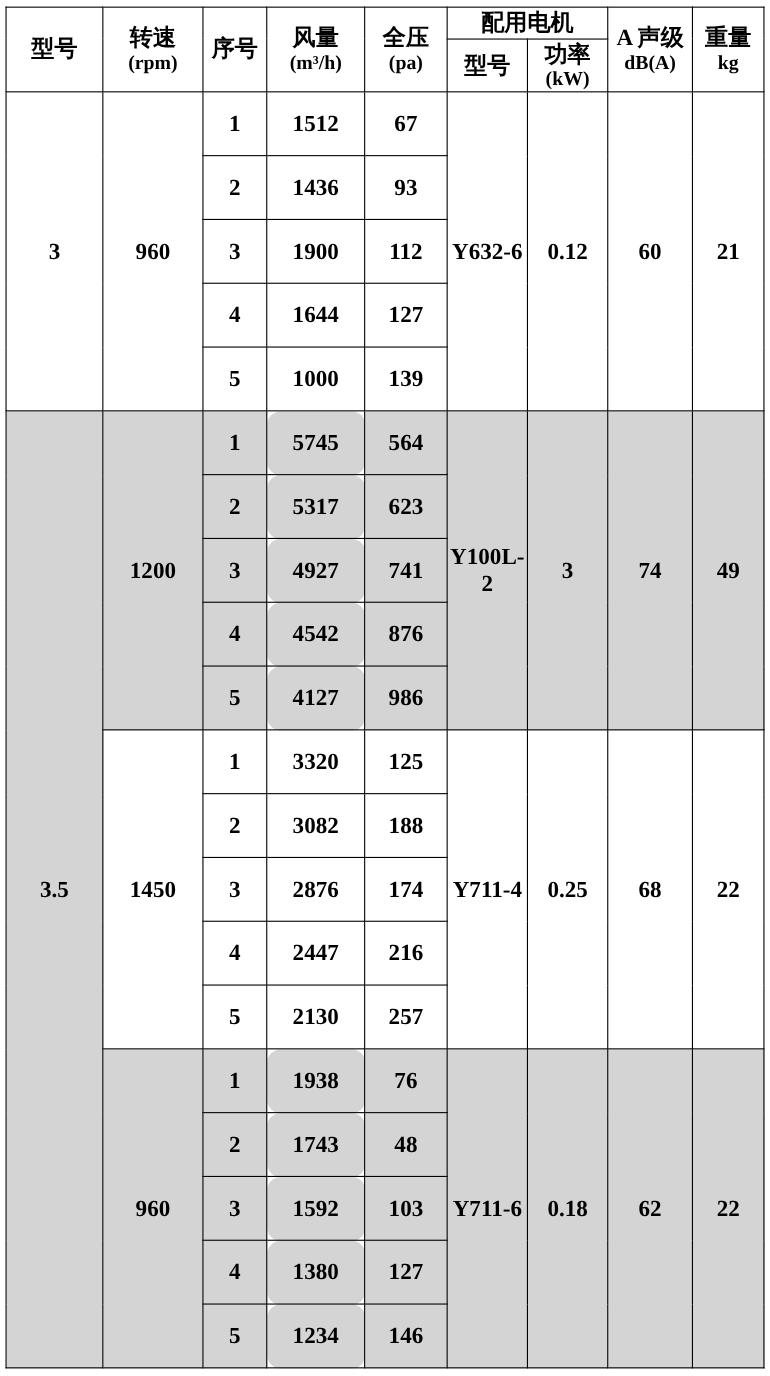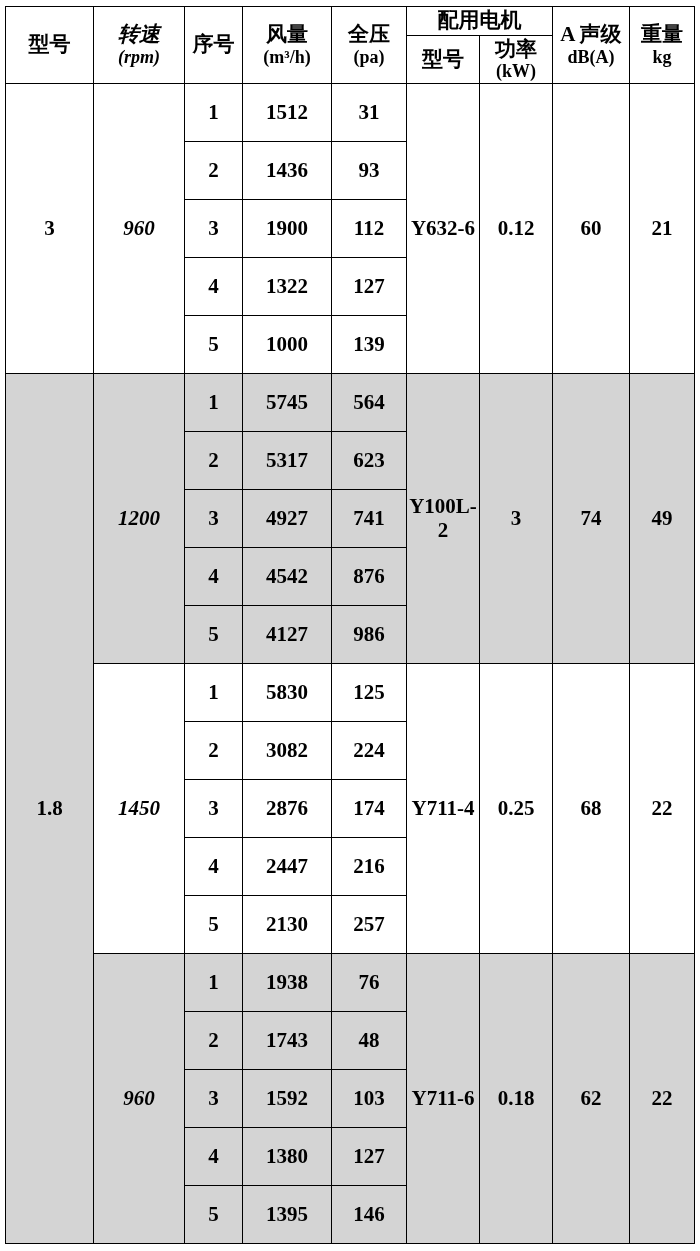--- a/index.html
+++ b/index.html
@@ -42,23 +42,23 @@
   .unit {
     display: block;
     font-size: 18px;
     font-weight: bold;
   }
   .hdr-title {
     display: block;
   }
   
   .c-model    { width: 85px; }
-  .c-speed    { width: 88px; font-style: italic; }
+  .c-speed    { width: 88px; }
   .c-seq      { width: 55px; margin-top: 35px; }
-  .c-flow     { width: 86px; }
+  .c-flow     { width: 86px; border-radius: 12px; }
   .c-press    { width: 72px; font-family: Liberation Serif, serif; }
   .c-mmodel   { width: 90px; }
   .c-power    { width: 78px; }
   .c-noise    { width: 74px; margin-left: 25px; }
   .c-weight   { width: 62px; }
 
   tbody tr td { height: 53px; }
   tbody tr.shaded td { background: #d4d4d4; }
 </style>
 </head>
@@ -105,48 +105,48 @@
           <span class="unit">(kW)</span>
         </td>
       </tr>
     </thead>
     <tbody id="tbody">
         <tr>
           <td class="c-model" rowspan="5">3</td>
           <td class="c-speed" rowspan="5">960</td>
           <td class="c-seq">1</td>
           <td class="c-flow">1512</td>
-          <td class="c-press">31</td>
+          <td class="c-press">67</td>
           <td class="c-mmodel" rowspan="5">Y632-6</td>
           <td class="c-power" rowspan="5">0.12</td>
           <td class="c-noise" rowspan="5">60</td>
           <td class="c-weight" rowspan="5">21</td>
         </tr>
         <tr>
           <td class="c-seq">2</td>
           <td class="c-flow">1436</td>
           <td class="c-press">93</td>
         </tr>
         <tr>
           <td class="c-seq">3</td>
           <td class="c-flow">1900</td>
           <td class="c-press">112</td>
         </tr>
         <tr>
           <td class="c-seq">4</td>
-          <td class="c-flow">1322</td>
+          <td class="c-flow">1644</td>
           <td class="c-press">127</td>
         </tr>
         <tr>
           <td class="c-seq">5</td>
           <td class="c-flow">1000</td>
           <td class="c-press">139</td>
         </tr>
         <tr class="shaded">
-          <td class="c-model" rowspan="15">1.8</td>
+          <td class="c-model" rowspan="15">3.5</td>
           <td class="c-speed" rowspan="5">1200</td>
           <td class="c-seq">1</td>
           <td class="c-flow">5745</td>
           <td class="c-press">564</td>
           <td class="c-mmodel" rowspan="5">Y100L-2</td>
           <td class="c-power" rowspan="5">3</td>
           <td class="c-noise" rowspan="5">74</td>
           <td class="c-weight" rowspan="5">49</td>
         </tr>
         <tr class="shaded">
@@ -165,31 +165,31 @@
           <td class="c-press">876</td>
         </tr>
         <tr class="shaded">
           <td class="c-seq">5</td>
           <td class="c-flow">4127</td>
           <td class="c-press">986</td>
         </tr>
         <tr>
           <td class="c-speed" rowspan="5">1450</td>
           <td class="c-seq">1</td>
-          <td class="c-flow">5830</td>
+          <td class="c-flow">3320</td>
           <td class="c-press">125</td>
           <td class="c-mmodel" rowspan="5">Y711-4</td>
           <td class="c-power" rowspan="5">0.25</td>
           <td class="c-noise" rowspan="5">68</td>
           <td class="c-weight" rowspan="5">22</td>
         </tr>
         <tr>
           <td class="c-seq">2</td>
           <td class="c-flow">3082</td>
-          <td class="c-press">224</td>
+          <td class="c-press">188</td>
         </tr>
         <tr>
           <td class="c-seq">3</td>
           <td class="c-flow">2876</td>
           <td class="c-press">174</td>
         </tr>
         <tr>
           <td class="c-seq">4</td>
           <td class="c-flow">2447</td>
           <td class="c-press">216</td>
@@ -219,18 +219,18 @@
           <td class="c-flow">1592</td>
           <td class="c-press">103</td>
         </tr>
         <tr class="shaded">
           <td class="c-seq">4</td>
           <td class="c-flow">1380</td>
           <td class="c-press">127</td>
         </tr>
         <tr class="shaded">
           <td class="c-seq">5</td>
-          <td class="c-flow">1395</td>
+          <td class="c-flow">1234</td>
           <td class="c-press">146</td>
         </tr>
       </tbody>
   </table>
 </div>
 
 </body></html>

